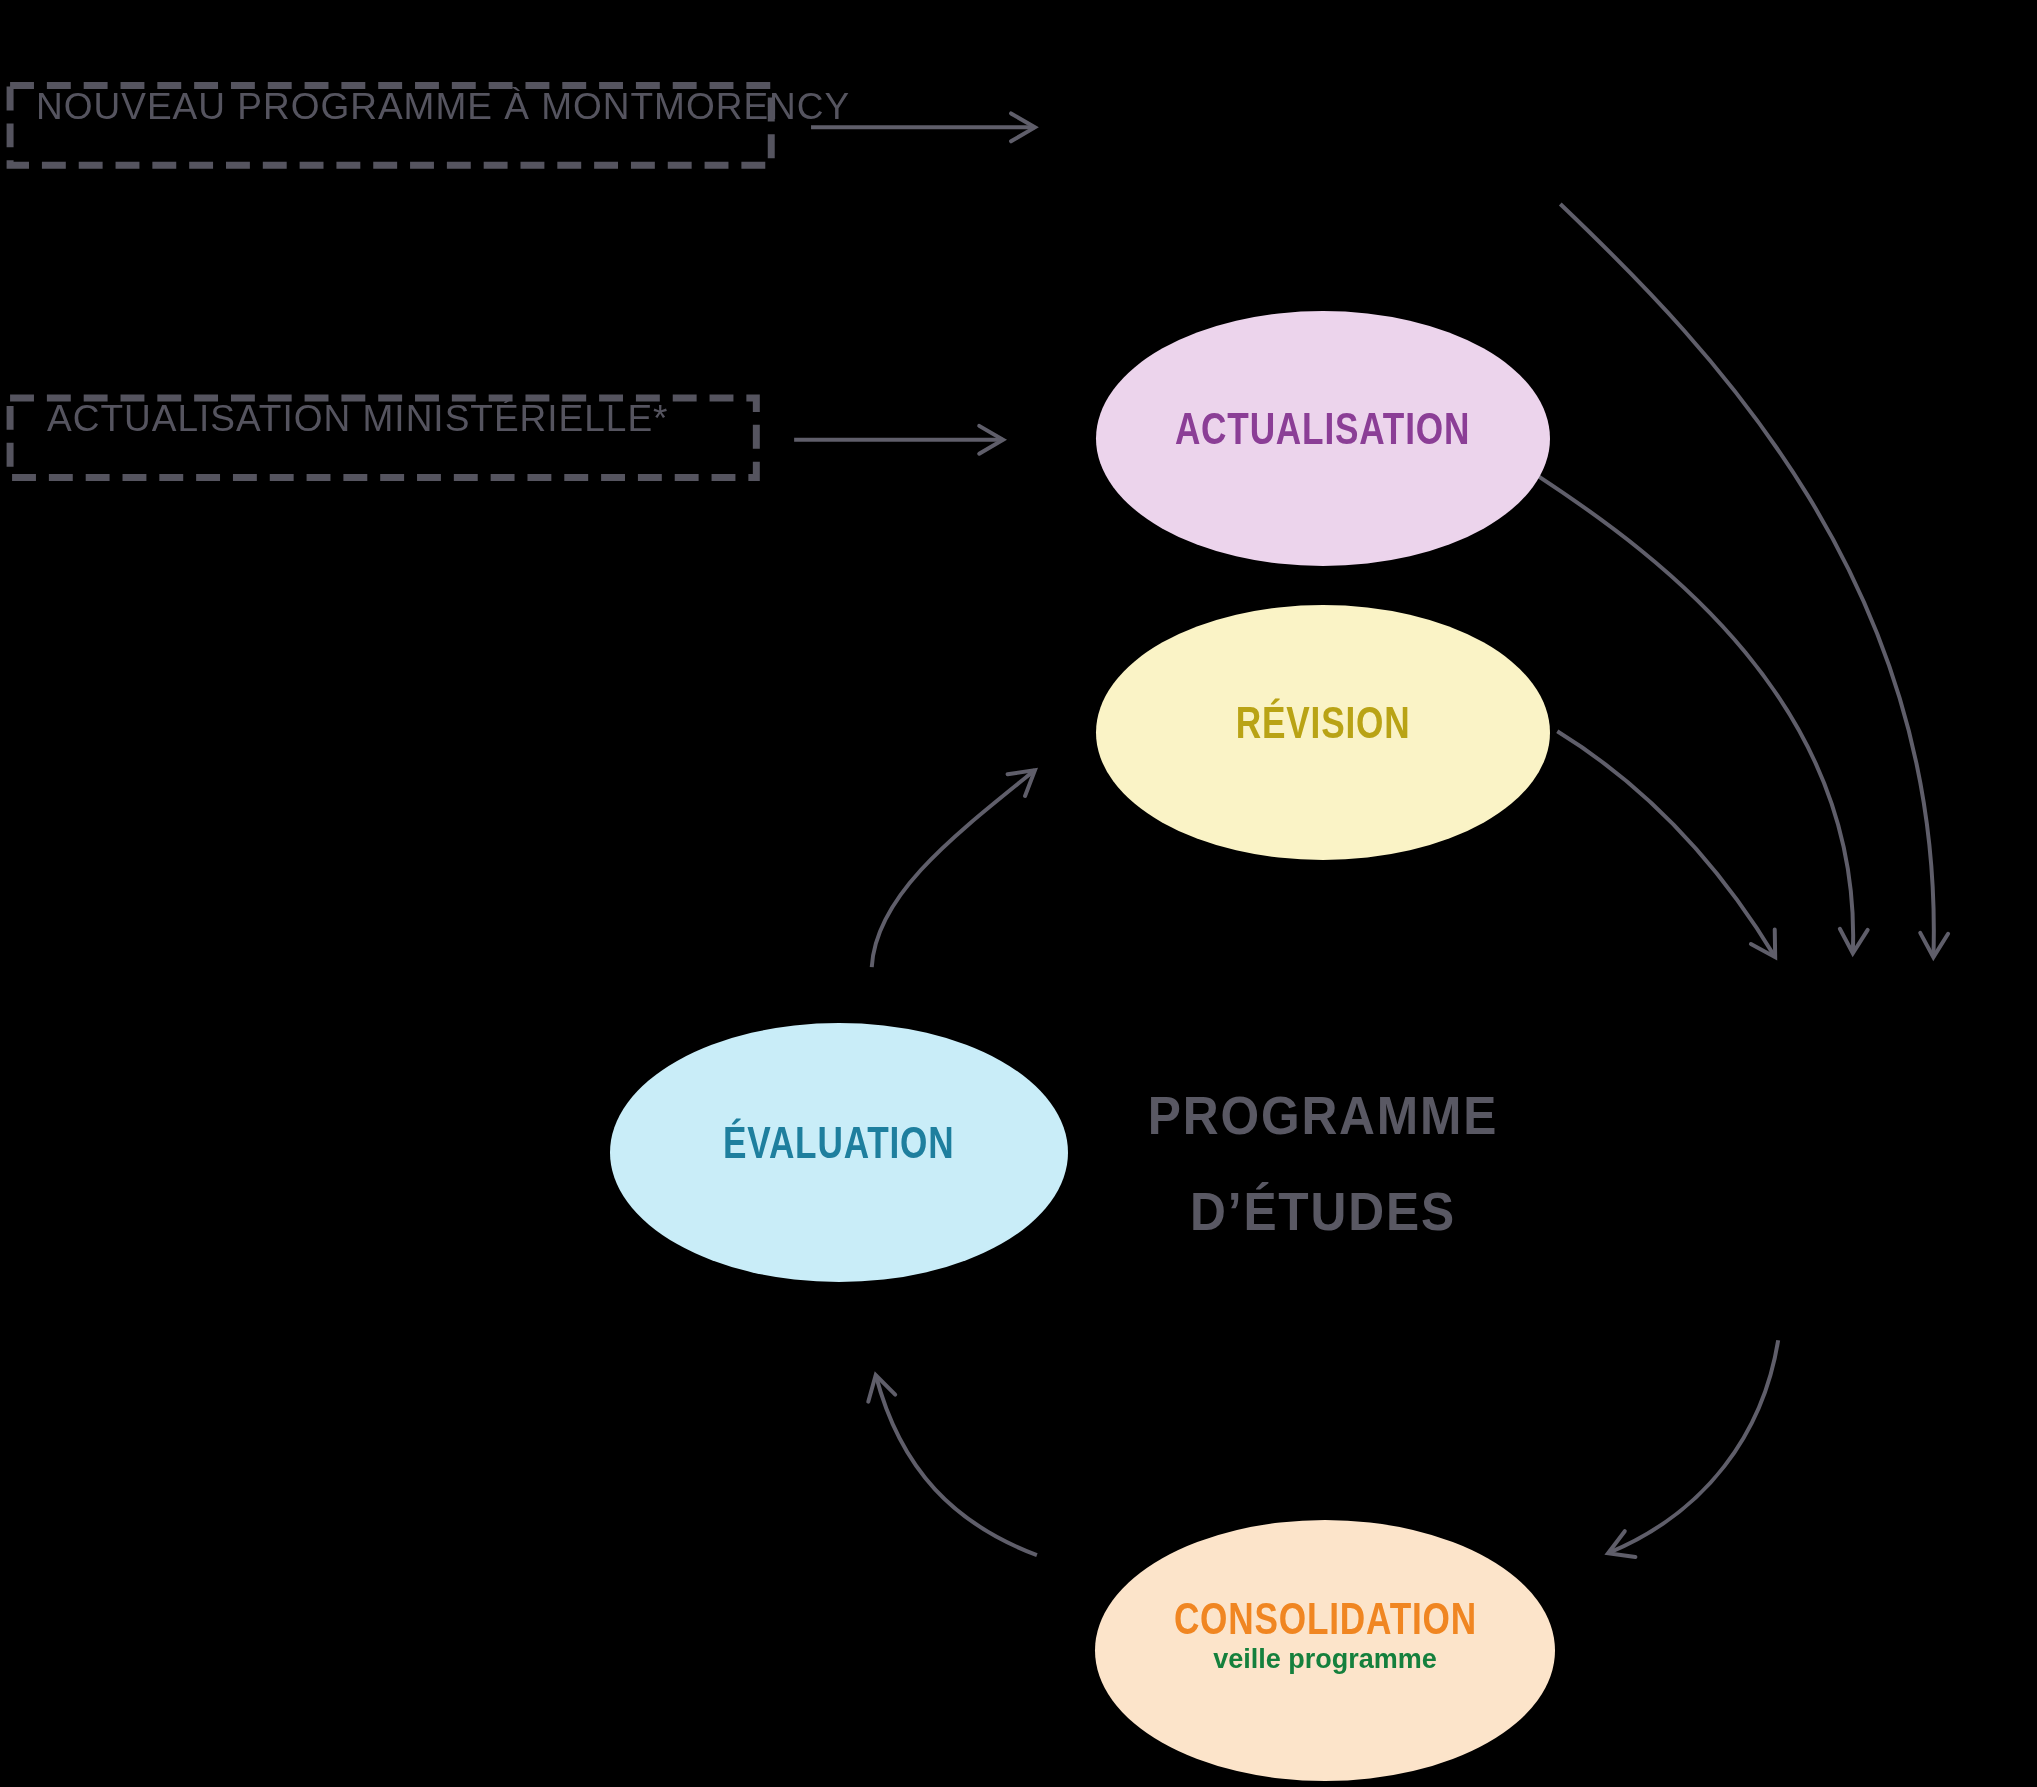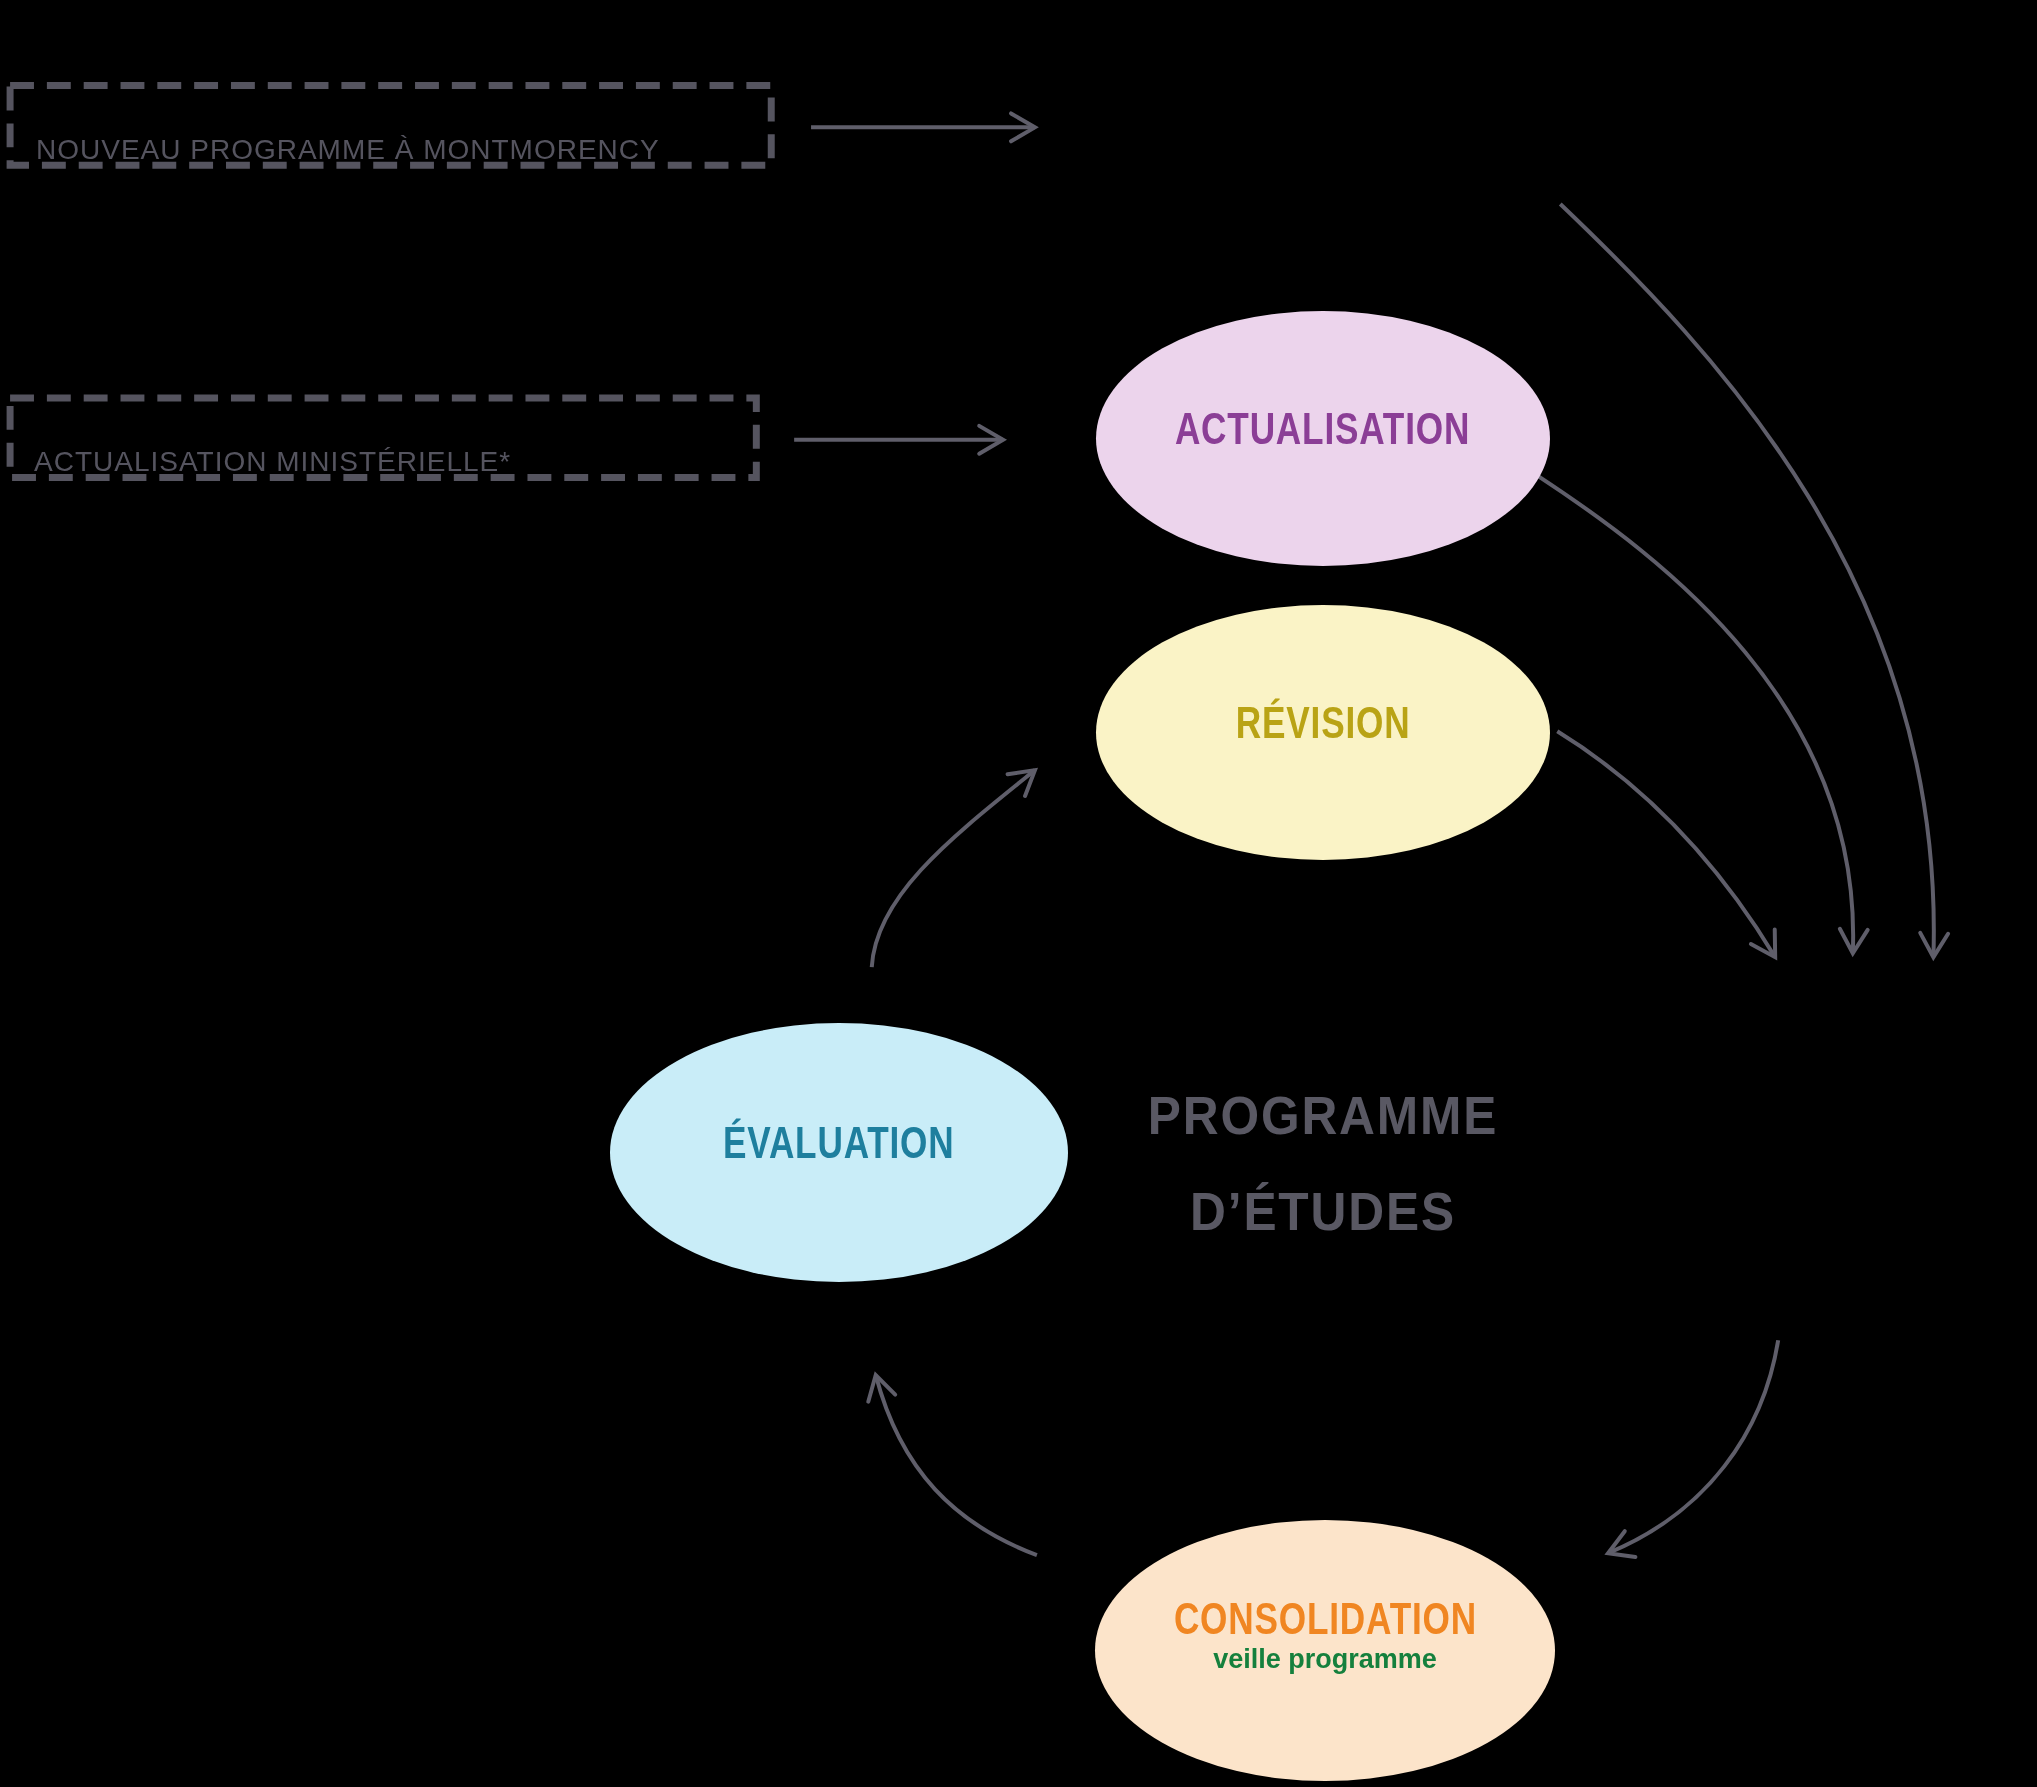--- a/index.html
+++ b/index.html
@@ -8,29 +8,29 @@
     width: 2038px;
     height: 1787px;
     overflow: hidden;
     font-family: "Liberation Sans", sans-serif;
   }
   #arrow-layer { position: absolute; left: 0; top: 0; }
 
   .dashed-box {
     position: absolute;
     display: flex;
-    align-items: flex-end;
+    align-items: flex-start;
     padding-left: 26px;
     box-sizing: border-box;
-    font-size: 28px;
+    font-size: 37px;
     letter-spacing: 1px;
     white-space: nowrap;
   }
   .box-1 { left: 10px; top: 86px;  width: 761px; height: 80px; }
-  .box-2 { left: 8px; top: 398px; width: 746px; height: 80px; }
+  .box-2 { left: 21px; top: 398px; width: 746px; height: 80px; }
 
   .ellipse {
     position: absolute;
     border-radius: 50%;
     display: flex;
     align-items: center;
     justify-content: center;
   }
   .stage-label {
     font-weight: 700;

